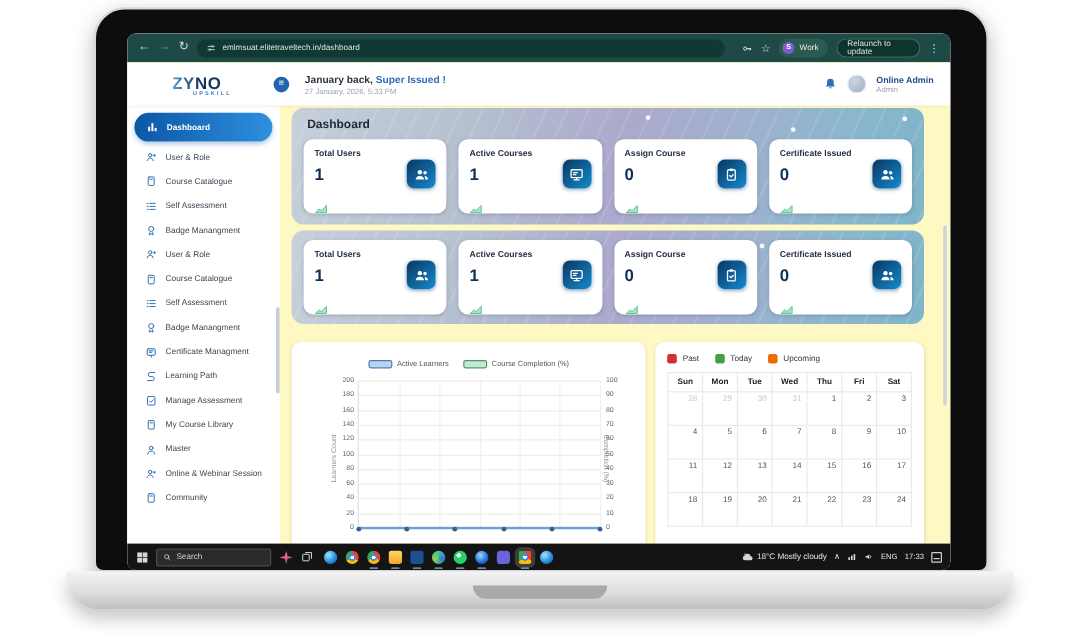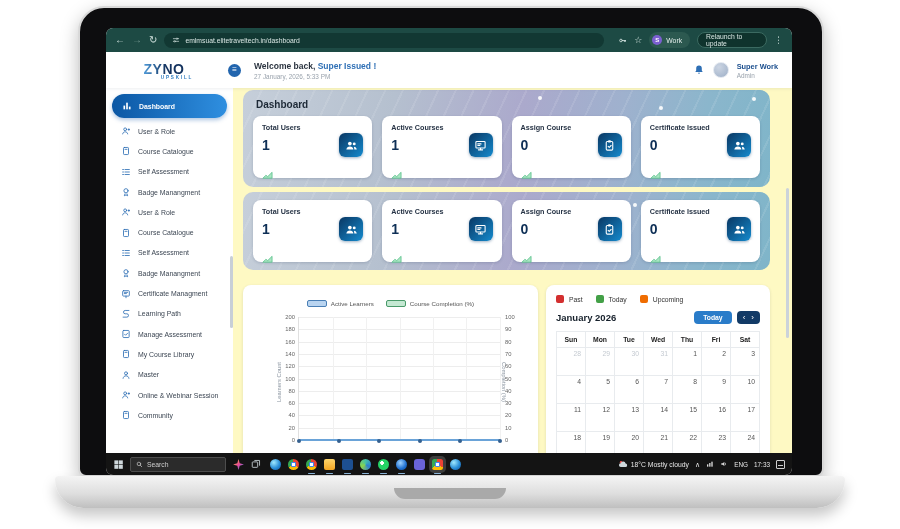--- a/index.html
+++ b/index.html
@@ -206,31 +206,31 @@
       </div>
 
       <div class="app">
         <div class="app-header">
           <div class="logo-wrap">
             <div class="logo-text">ZYNO</div>
             <div class="logo-sub">UPSKILL</div>
           </div>
           <div class="menu-toggle">≡</div>
           <div class="welcome">
-            <div class="w1"><span>Welcome back,</span> <span class="name">Super Issued !</span></div>
+            <div class="w1"><span>January back,</span> <span class="name">Super Issued !</span></div>
             <div class="w2">27 January, 2026, 5:33 PM</div>
           </div>
           <div class="hdr-right">
             <svg class="bell" viewBox="0 0 24 24" fill="currentColor">
                 <path d="M12 3.2a5.6 5.6 0 0 0-5.6 5.6v4.3L4.6 16h14.8l-1.8-2.9V8.8A5.6 5.6 0 0 0 12 3.2z"></path>
                 <path d="M10 17.5a2 2 0 0 0 4 0z"></path>
               </svg>
             <div class="avatar"></div>
             <div>
-              <div class="usr-n">Super Work</div>
+              <div class="usr-n">Online Admin</div>
               <div class="usr-r">Admin</div>
             </div>
           </div>
         </div>
 
         <div class="app-body">
           <aside class="sidebar" id="sidebar">
               <div class="side-item active">
                 <span class="si">
                   <svg viewBox="0 0 24 24" width="100%" height="100%" fill="none" stroke="currentColor" stroke-width="2" stroke-linecap="round" stroke-linejoin="round">
@@ -598,30 +598,20 @@
                     </span>
                     <span class="it">
                       <span class="sw" style="background:#43a047"></span>
                       <span>Today</span>
                     </span>
                     <span class="it">
                       <span class="sw" style="background:#ef6c00"></span>
                       <span>Upcoming</span>
                     </span>
                   </div>
-                <div class="cal-head">
-                  <div class="month">January 2026</div>
-                  <div class="cal-btns">
-                    <div class="today-btn">Today</div>
-                    <div class="nav-btn">
-                      <span>‹</span>
-                      <span>›</span>
-                    </div>
-                  </div>
-                </div>
                 <table class="cal-table">
                   <thead>
                       <tr id="cal-dayrow">
                         <th>Sun</th>
                         <th>Mon</th>
                         <th>Tue</th>
                         <th>Wed</th>
                         <th>Thu</th>
                         <th>Fri</th>
                         <th>Sat</th>

